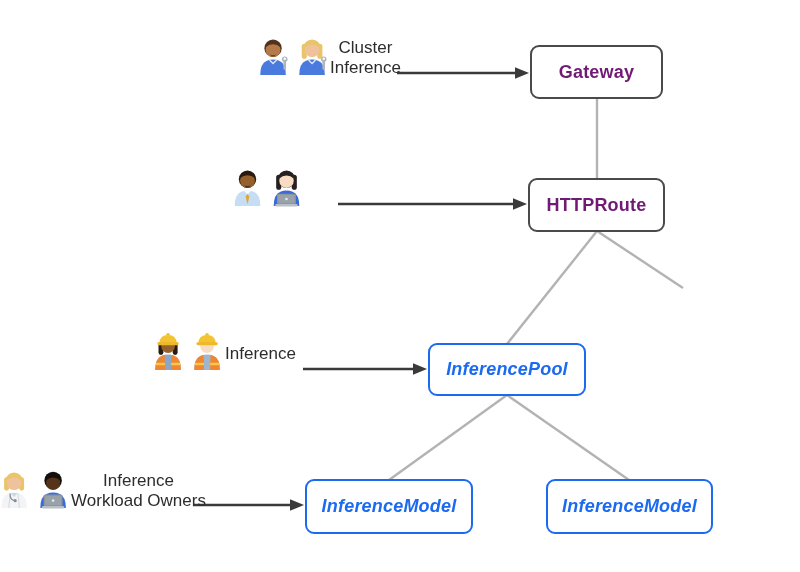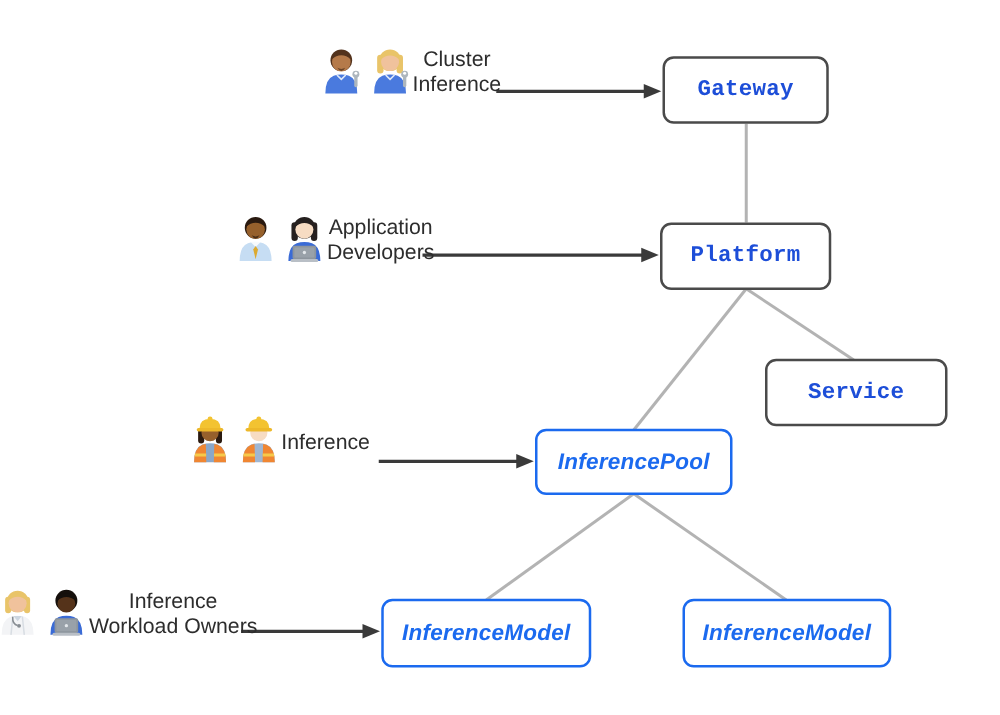--- a/index.html
+++ b/index.html
@@ -11,21 +11,21 @@
     position:absolute;
     display:flex;align-items:center;justify-content:center;
     background:#ffffff;
     border-radius:9px;
     font-weight:bold;
     font-size:18px;
     letter-spacing:.2px;
     box-sizing:border-box;
     text-align:center;
   }
-  .node.gray{border:2.5px solid #4a4a4a;color:#1d4ed8;font-family:Liberation Mono, monospace;}
+  .node.gray{border:2.5px solid #4a4a4a;color:#701a75;}
   .node.blue{border:2.2px solid #1b6aef;color:#1b6aef;font-style:italic;}
 
   .persona{
     position:absolute;
     transform:translateX(-50%);
     display:flex;flex-direction:row;align-items:center;
   }
   .emojis{display:flex;gap:3px;align-items:flex-end;}
   .emojis svg{display:block;}
   .plabel{
@@ -66,26 +66,23 @@
       <line x1="193" y1="505" x2="292" y2="505" stroke="#3a3a3a" stroke-width="2.6"></line>
       <polygon points="304,505 290,499.2 290,510.8" fill="#3a3a3a"></polygon>
     </g>
   </svg>
 
   <div class="node gray" style="left:530px;top:45px;width:133px;height:54px">
     <span>Gateway</span>
   </div>
 
   <div class="node gray" style="left:528px;top:178px;width:137px;height:54px">
-    <span>Platform</span>
-  </div>
-
-  <div class="node gray" style="left:612px;top:287px;width:146px;height:54px">
-    <span>Service</span>
-  </div>
+    <span>HTTPRoute</span>
+  </div>
+
 
   <div class="node blue" style="left:428px;top:343px;width:158px;height:53px">
     <span>InferencePool</span>
   </div>
 
   <div class="node blue" style="left:305px;top:479px;width:168px;height:55px">
     <span>InferenceModel</span>
   </div>
 
   <div class="node blue" style="left:546px;top:479px;width:167px;height:55px">
@@ -146,24 +143,20 @@
         <circle cx="16" cy="12.3" r="6.5" fill="#f7dcc3"></circle>
         <path d="M9.5,10.4 Q10.7,4.8 16,4.8 Q21.3,4.8 22.5,10.4 Q19.7,7.6 16,7.6 Q12.3,7.6 9.5,10.4 Z" fill="#26201f"></path>
         <path d="M4.5,35 Q4.5,24.5 10.5,22.2 Q13,21.2 16,21.2 Q19,21.2 21.5,22.2 Q27.5,24.5 27.5,35 Z" fill="#3a6bd6"></path>
         <g>
           <rect x="7.5" y="24" width="17" height="9.6" rx="1.4" fill="#8d959d"></rect>
           <rect x="8.8" y="25.2" width="14.4" height="7.2" rx="0.8" fill="#99a1a9"></rect>
           <circle cx="16" cy="28.8" r="1.2" fill="#e2e6ea"></circle>
           <rect x="6" y="33.4" width="20" height="2.2" rx="1.1" fill="#b9bfc6"></rect>
         </g>
       </svg>
-    </div>
-    <div class="plabel">
-      <div>Application</div>
-      <div>Developers</div>
     </div>
   </div>
 
   <div class="persona" style="left:223px;top:331px">
     <div class="emojis">
       <svg width="36" height="40" viewBox="0 0 32 36">
         <rect x="7.4" y="10" width="4.4" height="11.5" rx="2.2" fill="#2a1a10"></rect>
         <rect x="20.2" y="10" width="4.4" height="11.5" rx="2.2" fill="#2a1a10"></rect>
         <circle cx="16" cy="13.6" r="6.2" fill="#96602c"></circle>
         <g>

